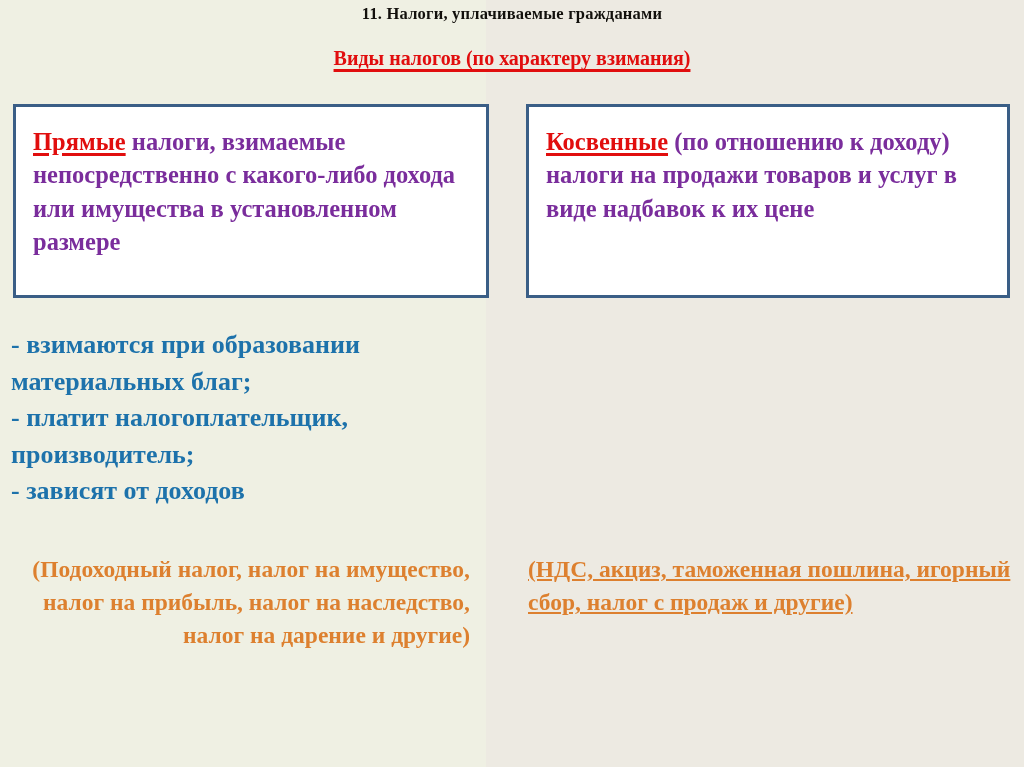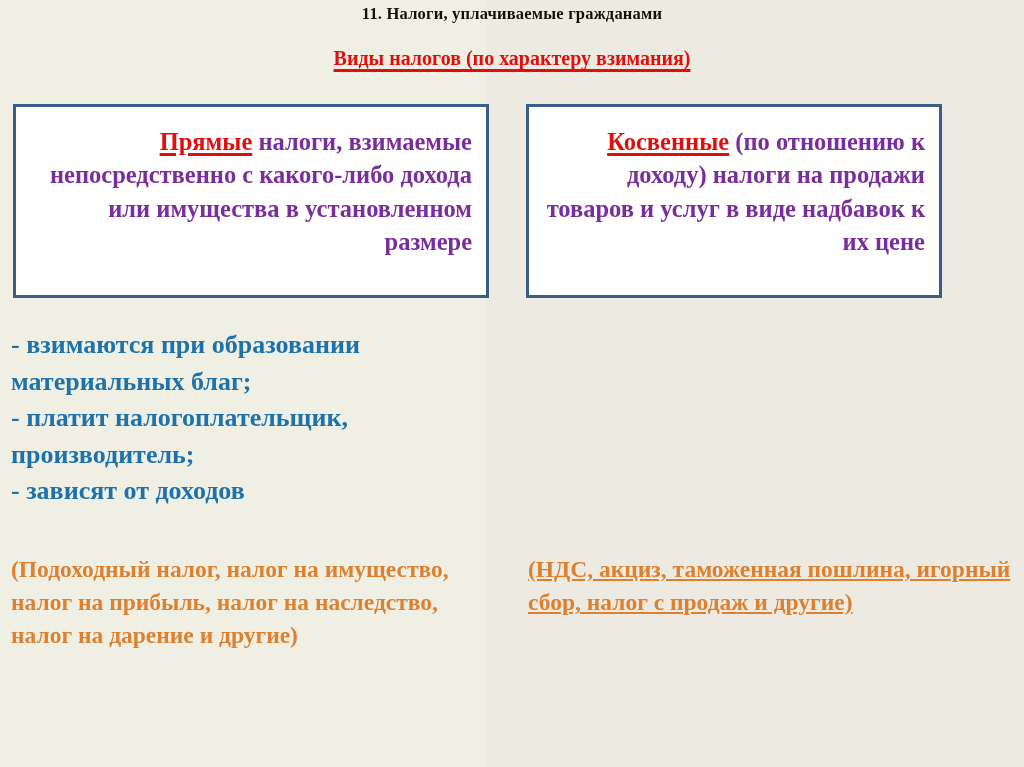--- a/index.html
+++ b/index.html
@@ -66,29 +66,28 @@
   
   .defbox {
     position: absolute;
     top: 104px;
     height: 194px;
     background: #ffffff;
     border: 3px solid #3a5e86;
     box-sizing: border-box;
   }
   #defbox-direct  { left: 13px;  width: 476px; }
-  #defbox-indirect{ left: 526px; width: 416px; }
+  #defbox-indirect{ left: 526px; width: 484px; }
 
   .defbox .body {
     padding: 18px 14px 0 17px;
     font-size: 24.5px;
     font-weight: bold;
     color: #7a2d9c;
     line-height: 1.36;
-    text-align: right;
   }
   .defbox .kw {
     color: #e10e0e;
     text-decoration: underline;
     text-underline-offset: 3px;
     text-decoration-thickness: 3px;
   }
 
   
   .features {
@@ -105,21 +104,21 @@
 
   
   .examples {
     position: absolute;
     top: 553px;
     font-size: 23.5px;
     font-weight: bold;
     color: #dd802f;
     line-height: 1.405;
   }
-  #examples-direct   { left: 11px;  width: 468px; }
+  #examples-direct   { left: 2px;  width: 468px; text-align: right; }
   #examples-indirect { left: 528px; width: 486px; text-decoration: underline; }
 </style>
 </head>
 <body>
 
 <div id="bg-left"></div>
 <div id="bg-right"></div>
 
 <div id="page">
 

